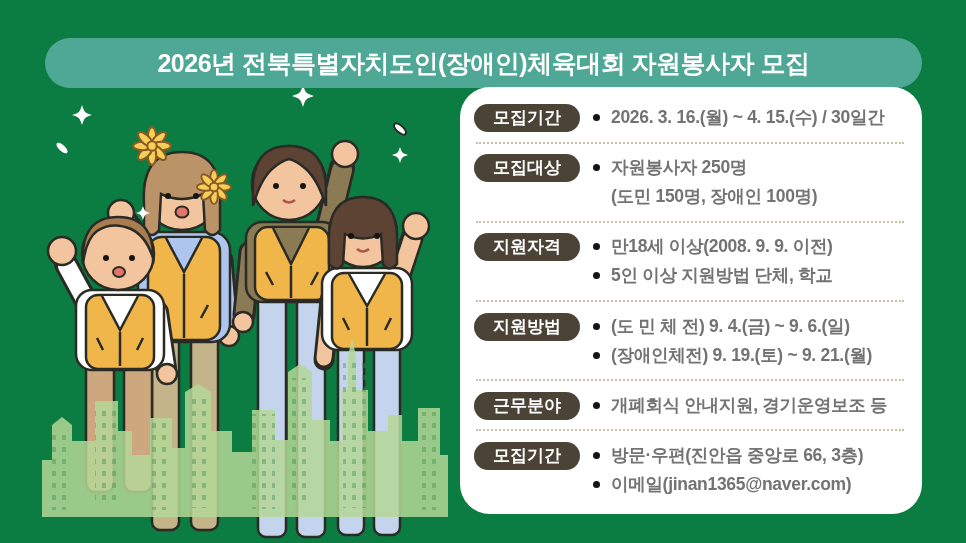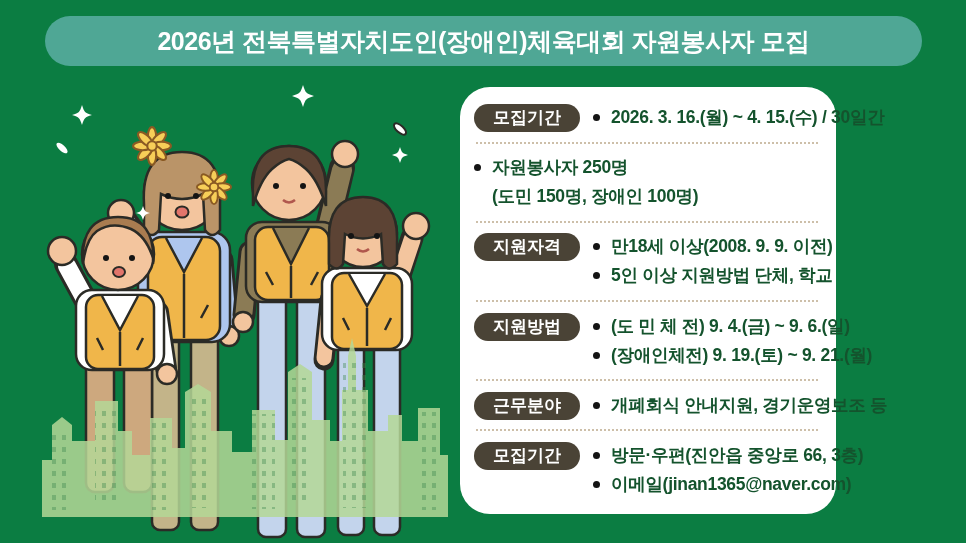--- a/index.html
+++ b/index.html
@@ -5,46 +5,46 @@
   html,body{margin:0;padding:0;}
   body{
     width:966px;height:543px;overflow:hidden;position:relative;
     background:#0B7D42;
     font-family:"Liberation Sans","DejaVu Sans",sans-serif;
   }
   .stage{position:absolute;inset:0;width:966px;height:543px;}
 
   
   .banner{
-    position:absolute;left:45px;top:16px;width:877px;height:50px;
+    position:absolute;left:45px;top:38px;width:877px;height:50px;
     background:#4FA795;border-radius:26px;
     display:flex;align-items:center;justify-content:center;
   }
   .banner-title{
     color:#FFFFFF;font-size:25px;font-weight:800;letter-spacing:-0.5px;
     white-space:nowrap;
   }
 
   
   .card{
-    position:absolute;left:460px;top:87px;width:376px;height:427px;
+    position:absolute;left:460px;top:87px;width:462px;height:427px;
     background:#FFFFFF;border-radius:30px;box-sizing:border-box;
     padding:13px 16px 12px 14px;
     display:flex;flex-direction:column;justify-content:space-between;
   }
   .section{display:flex;align-items:flex-start;gap:13px;padding:3px 0;}
   .pill{
     flex:0 0 auto;min-width:106px;box-sizing:border-box;text-align:center;
     background:#4A4336;color:#FFFFFF;font-weight:700;font-size:17px;
     line-height:28px;border-radius:15px;padding:0 10px;margin-top:1px;
   }
   .lines{display:flex;flex-direction:column;}
   .line{
     display:flex;align-items:center;gap:11px;
-    font-size:17.5px;font-weight:600;color:#14532d;line-height:29px;
+    font-size:17.5px;font-weight:600;color:#737373;line-height:29px;
     letter-spacing:-0.3px;white-space:nowrap;
   }
   .dot{width:7px;height:7px;border-radius:50%;background:#141414;flex:0 0 auto;}
   .dot.hidden{visibility:hidden;}
   .divider{border-top:2px dotted #CDBFA9;margin:3px 2px;}
 
   
   .illustration{position:absolute;left:0;top:0;width:460px;height:543px;}
 </style>
 </head>
@@ -218,20 +218,21 @@
         <div class="pill">모집기간</div>
         <div class="lines">
           <div class="line">
             <span class="dot"></span>
             <span>2026. 3. 16.(월) ~ 4. 15.(수) / 30일간</span>
           </div>
         </div>
       </div>
       <div class="divider"></div>
       <div class="section">
+        <div class="pill">모집대상</div>
         <div class="lines">
           <div class="line">
             <span class="dot"></span>
             <span>자원봉사자 250명</span>
           </div>
           <div class="line">
             <span class="dot hidden"></span>
             <span>(도민 150명, 장애인 100명)</span>
           </div>
         </div>

